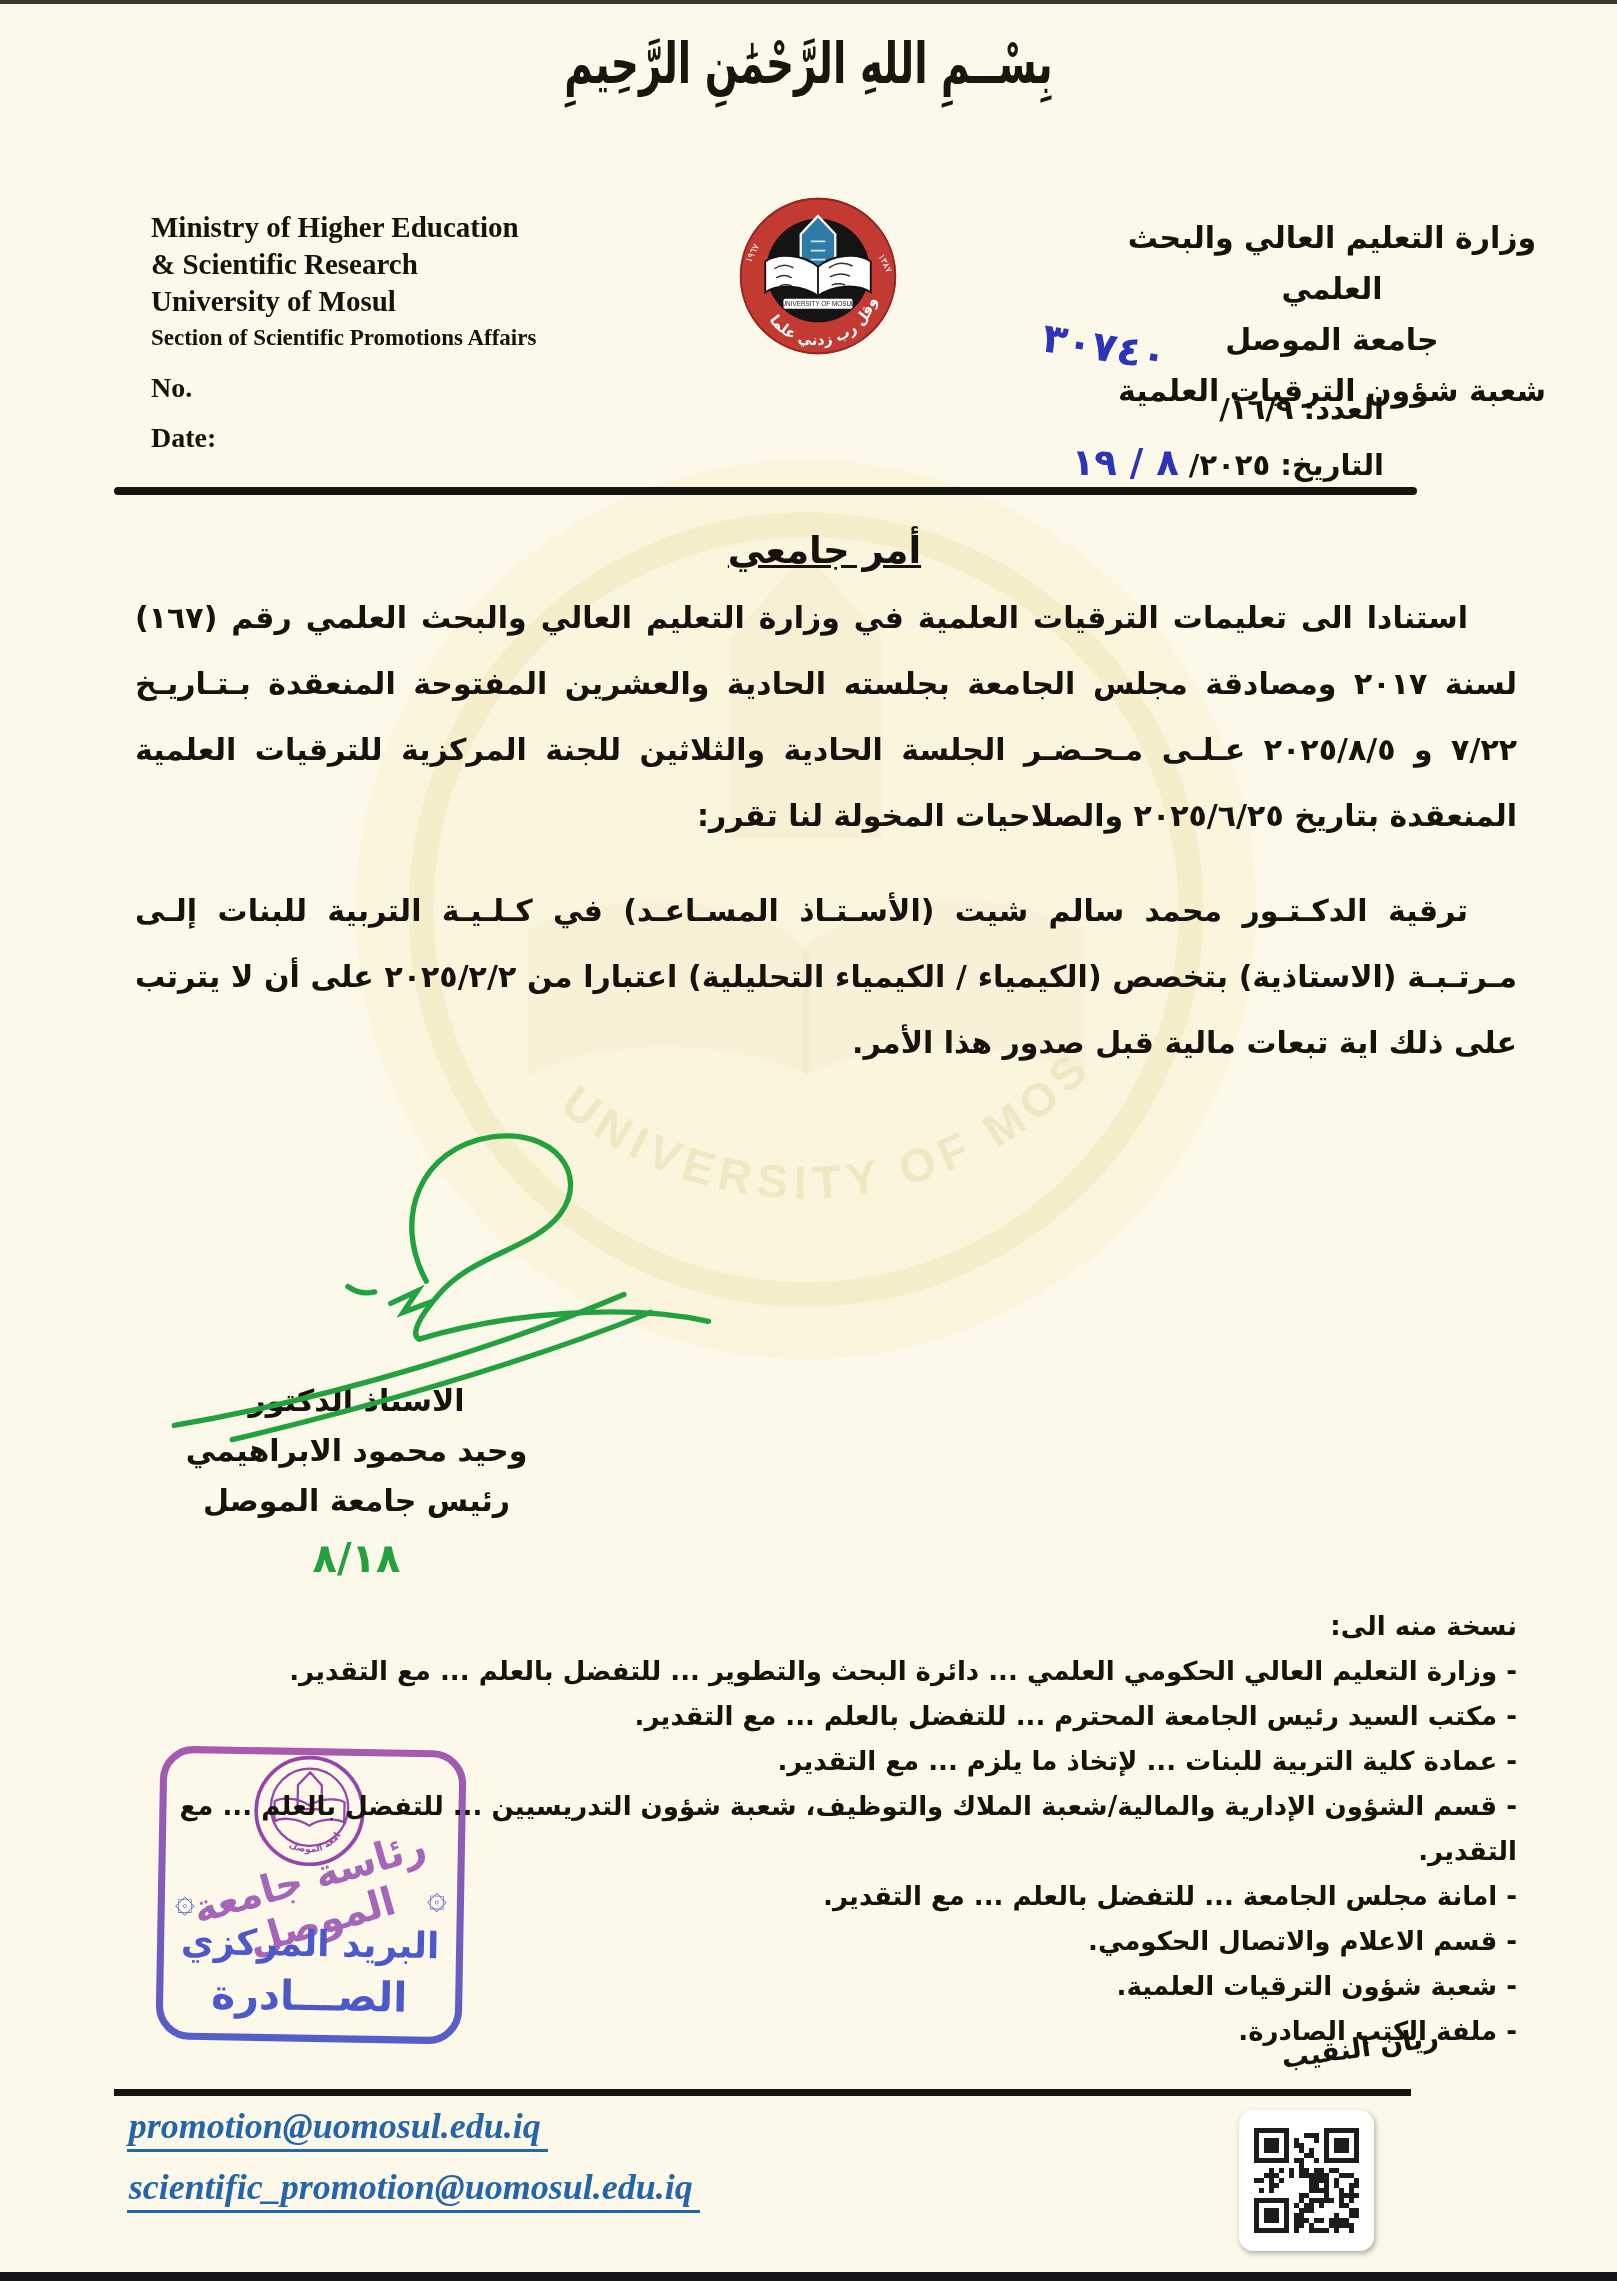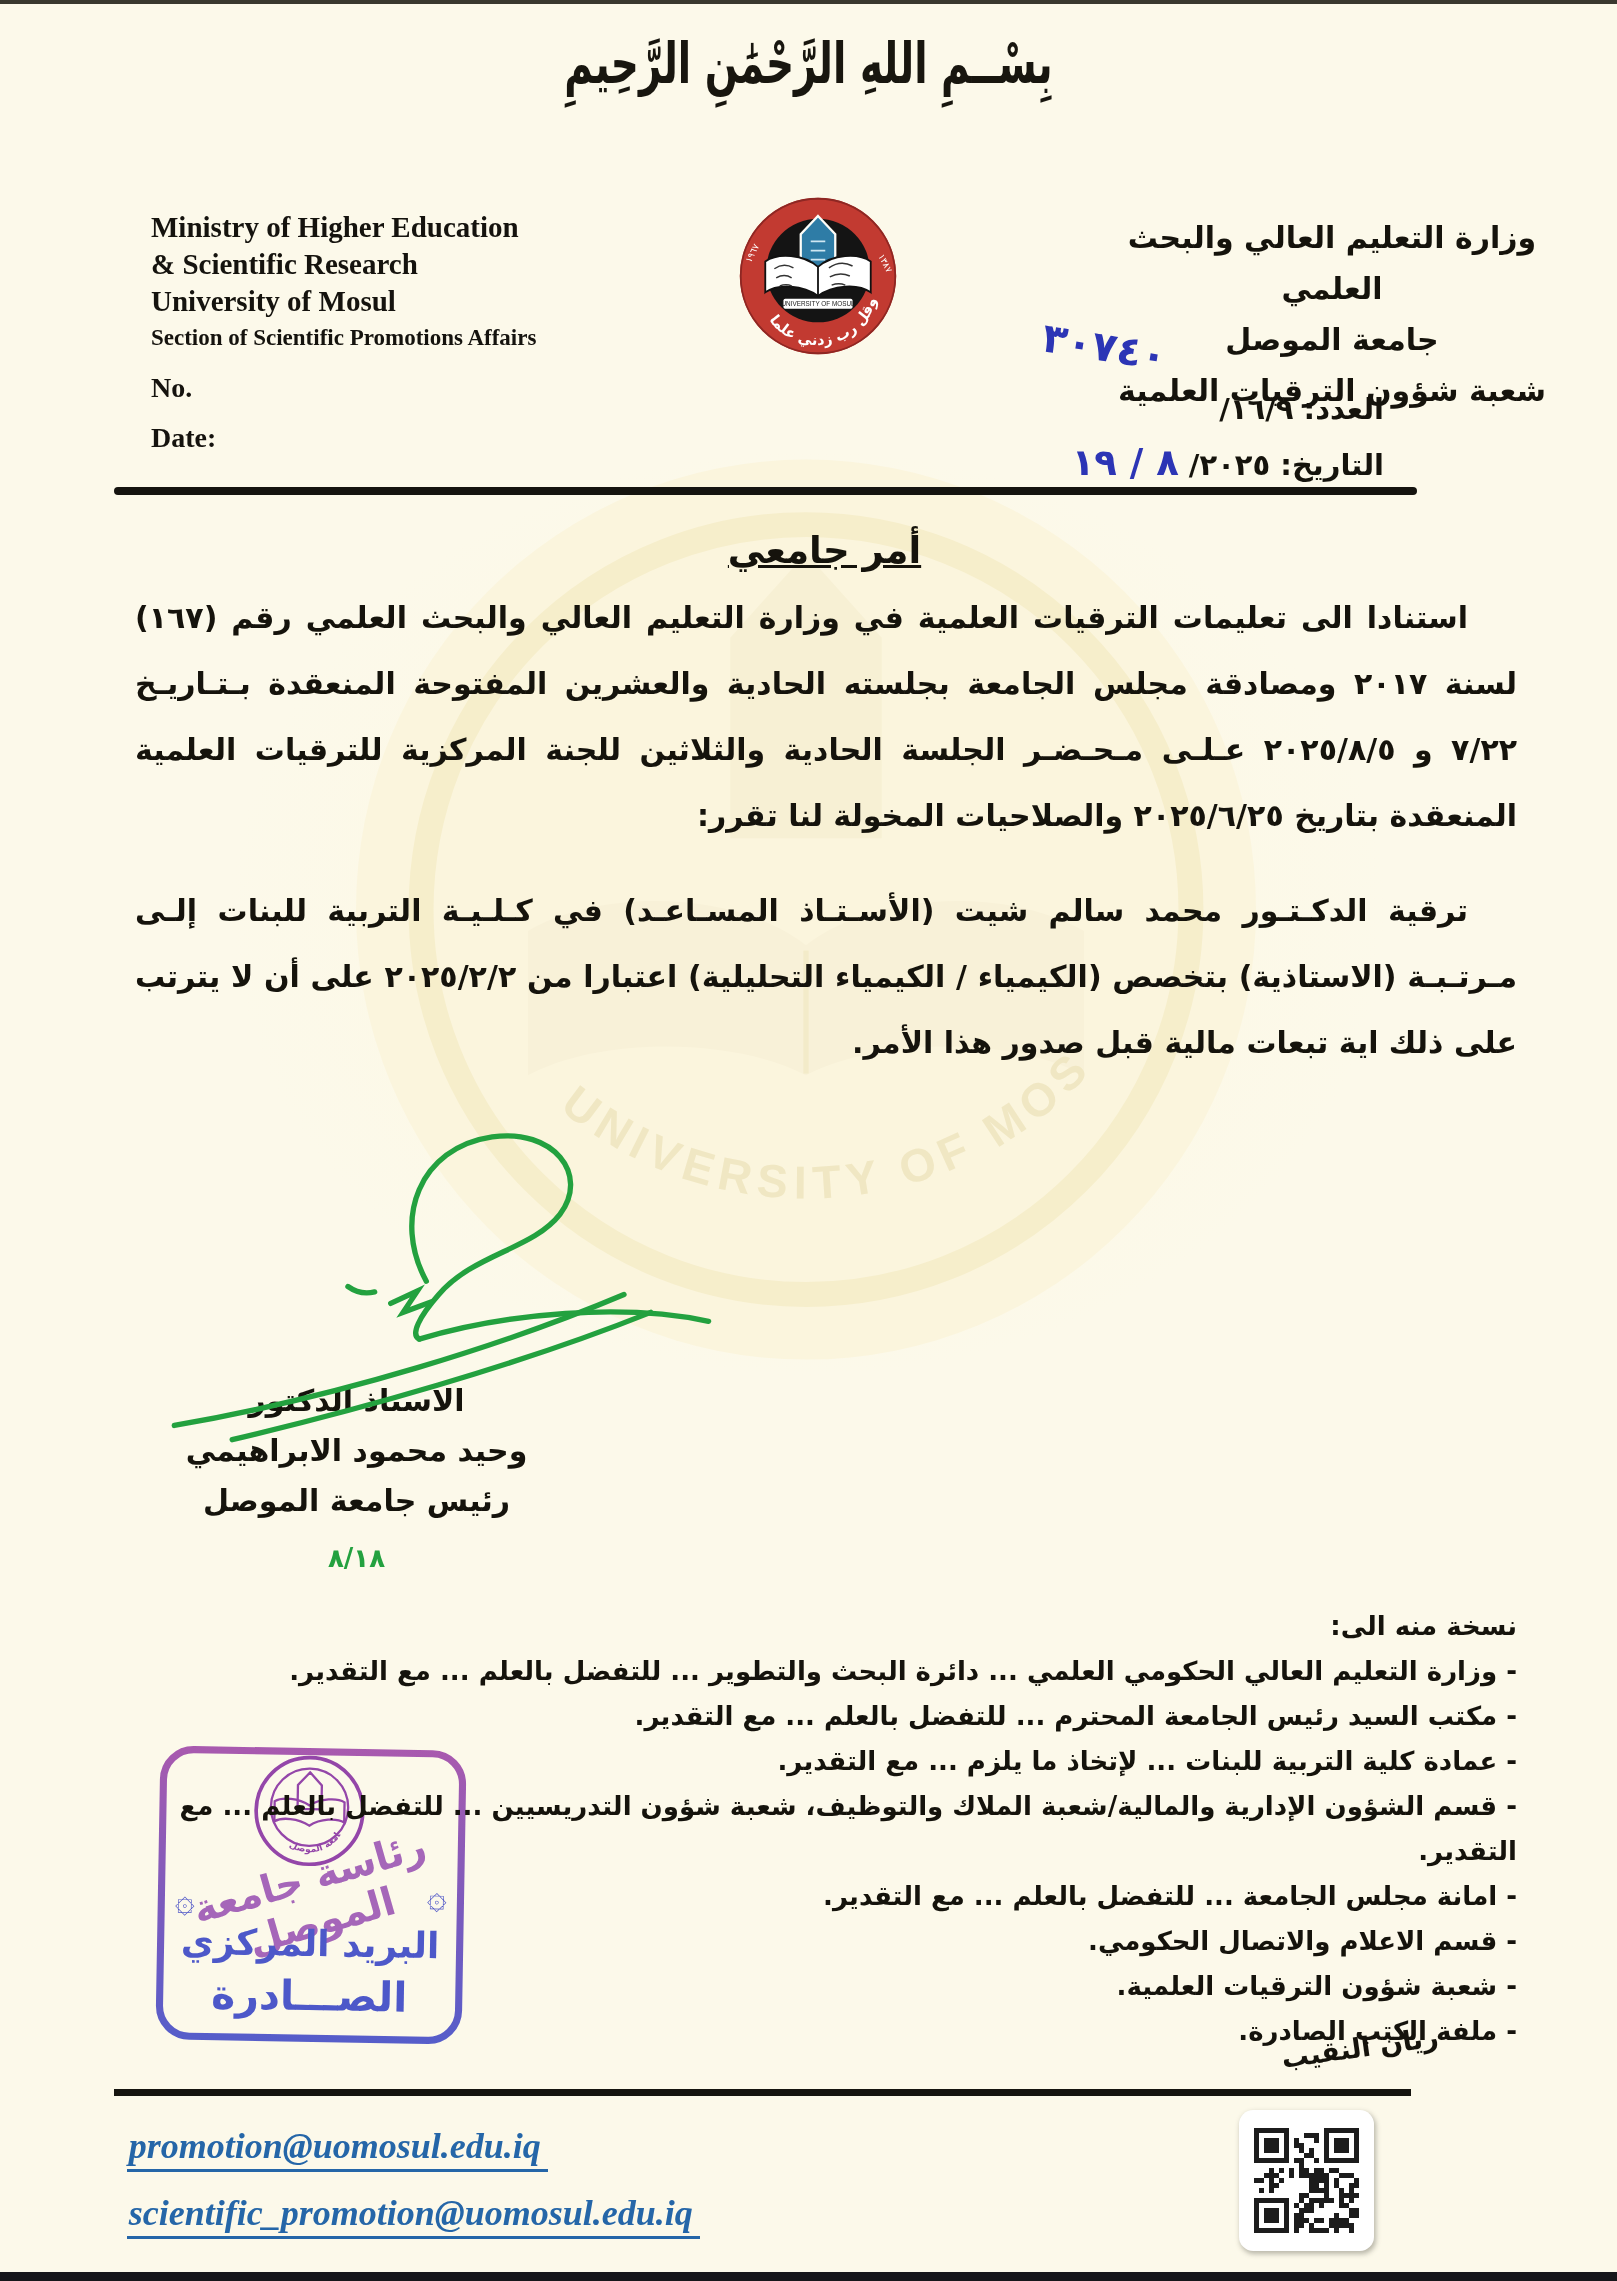--- a/index.html
+++ b/index.html
@@ -43,21 +43,21 @@
                font-size:37px;font-weight:bold;direction:rtl;z-index:2;text-decoration:underline;}
   .bodytext{position:absolute;left:135px;right:100px;top:585px;direction:rtl;text-align:justify;
             font-size:30px;font-weight:bold;line-height:66px;color:#15130c;z-index:1;}
   .bodytext p{margin:0;text-indent:49px;}
   .bodytext p.p2{margin-top:28.5px;}
 
   
   .sig-svg{position:absolute;left:125px;top:1112px;width:624px;height:374px;z-index:2;}
   .sig-block{position:absolute;left:165px;top:1376px;width:383px;text-align:center;
              font-size:30px;font-weight:bold;line-height:50px;direction:rtl;z-index:1;}
-  .sig-date{color:#23a13f;font-size:26px;margin-top:7.1px;letter-spacing:3.6px;}
+  .sig-date{color:#23a13f;font-size:40px;margin-top:7.1px;letter-spacing:3.6px;}
 
   
   .cc{position:absolute;right:100px;left:134px;top:1604px;direction:rtl;text-align:right;
       font-size:26px;font-weight:bold;line-height:45px;color:#15130c;z-index:3;}
   .cc ul{margin:0;padding:0;list-style:none;}
   .clerk{position:absolute;right:178px;top:2032px;font-size:27px;font-weight:bold;
          transform:rotate(-8deg);direction:rtl;z-index:3;}
 
   
   .stamp{position:absolute;left:157px;top:1747px;width:308px;height:296px;transform:rotate(1deg);
@@ -71,21 +71,21 @@
   .stamp-line1{position:absolute;left:0;right:0;top:176px;text-align:center;font-size:36px;
                font-weight:bold;color:#4450c8;direction:rtl;}
   .stamp-line2{position:absolute;left:0;right:0;top:225px;text-align:center;font-size:41px;
                font-weight:bold;color:#4450c8;direction:rtl;}
 
   
   .footer-line{position:absolute;left:114px;top:2089px;width:1297px;height:7.1px;background:#15140f;z-index:2;}
   .emails{position:absolute;left:127px;top:2105px;font-family:"Liberation Serif",serif;font-style:italic;
           font-weight:bold;color:#2566a8;z-index:2;}
   .email{display:block;font-size:36px;border-bottom:3.6px solid #2566a8;margin-bottom:14.3px;
-         width:max-content;padding:0 7.1px 1.8px 1.8px;color:#2566a8;text-decoration:none;margin-top:20px;}
+         width:max-content;padding:0 7.1px 1.8px 1.8px;color:#2566a8;text-decoration:none;}
   .qr-card{position:absolute;left:1239px;top:2110px;width:135px;height:141px;background:#fff;
            border-radius:14.3px;box-shadow:1.8px 2.7px 5.3px rgba(60,60,50,.35);display:flex;
            align-items:center;justify-content:center;z-index:2;}
   .qr-grid{display:grid;grid-template-columns:repeat(21,5px);grid-auto-rows:5px;}
   .qr-grid i{display:block;width:5px;height:5px;}
   .qr-grid i.f{background:#1c1c1c;}
 </style>
 </head>
 <body>
 

